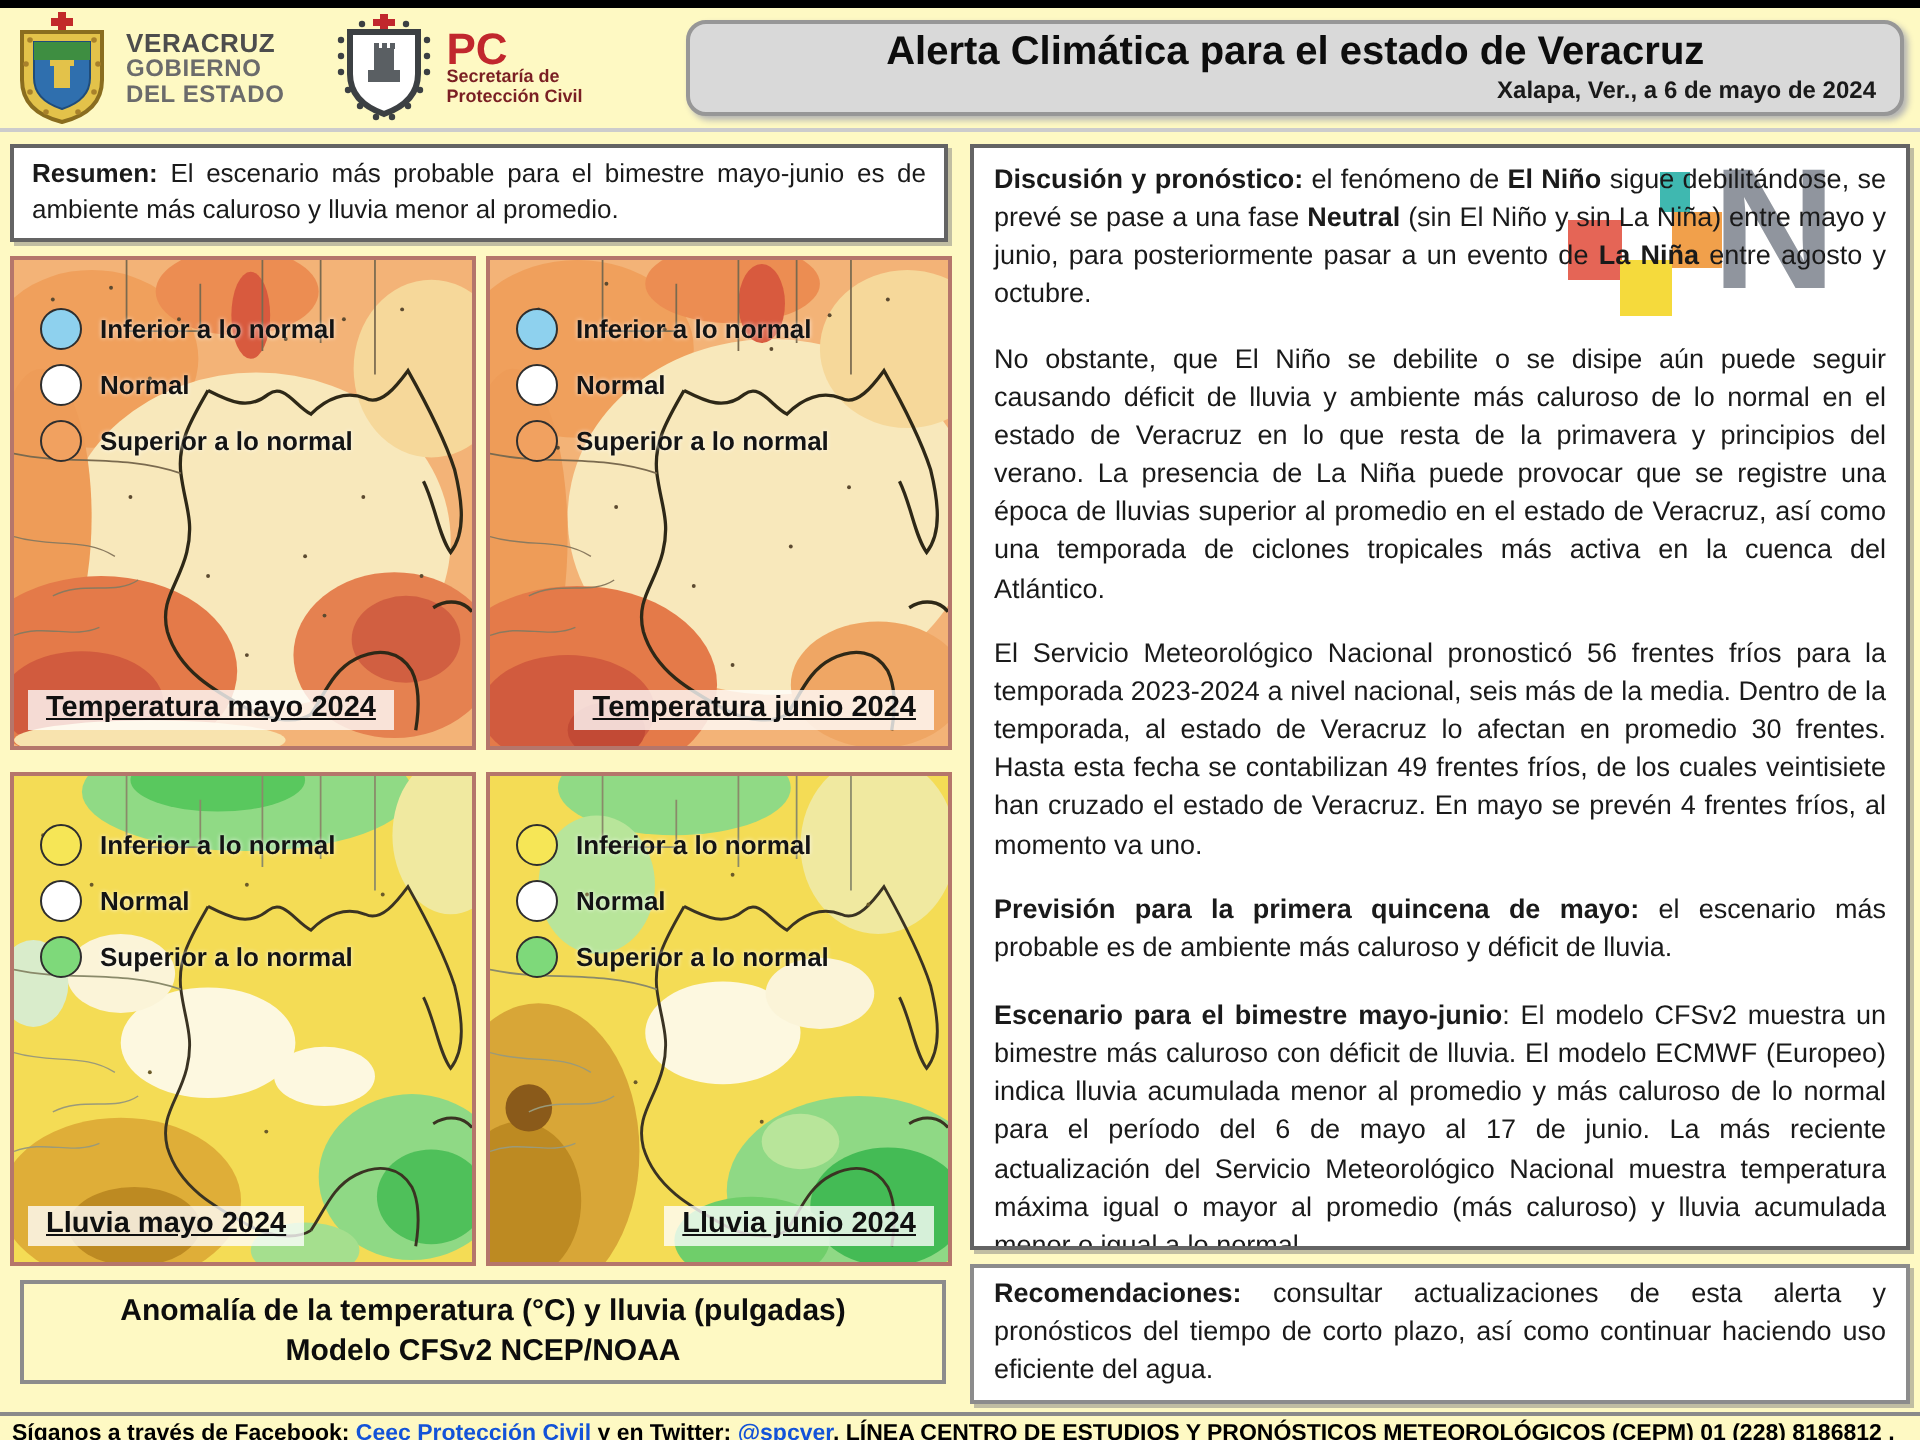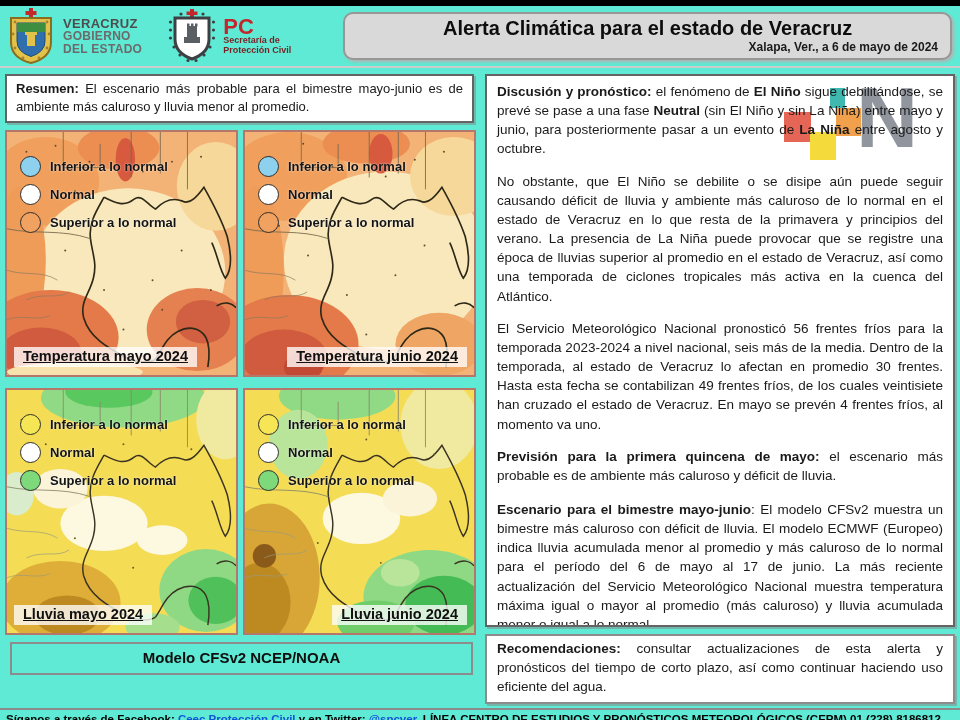--- a/index.html
+++ b/index.html
@@ -1,20 +1,20 @@
 <!DOCTYPE html>
 <html lang="es"><head>
 <meta charset="utf-8">
 <style>
   * { box-sizing: border-box; margin: 0; padding: 0; }
   html,body { background:#e9e9e9; }
   body { font-family: "Liberation Sans", sans-serif; }
   .page {
     position: relative; width: 960px; height: 720px; margin: 0 auto;
-    background: #5eead4; border-top: 6px solid #000000; overflow: hidden;
+    background: #fef9c3; border-top: 4px solid #000000; overflow: hidden;
     color: #1a1a1a;
   }
   
   header {
     display: flex; align-items: center; height: 62px;
     padding: 3px 8px 3px 6px; border-bottom: 2px solid #cccccc;
   }
   .logo-block { display: flex; align-items: center; gap: 7px; }
   .gov-text { color: #4d4d4d; line-height: 1.02; letter-spacing: .3px; }
   .gov-text .l1 { font-size: 13px; font-weight: bold; }
@@ -366,20 +366,21 @@
             <div class="legend-item">
               <span class="legend-swatch" style="background: rgb(126, 217, 122);"></span>
               <span class="legend-label">Superior a lo normal</span>
             </div>
           </div>
           <figcaption class="map-caption cap-right">Lluvia junio 2024</figcaption>
         </figure>
       </div>
 
       <div class="maps-footer">
+        <div>Anomalía de la temperatura (°C) y lluvia (pulgadas)</div>
         <div>Modelo CFSv2 NCEP/NOAA</div>
       </div>
     </section>
 
     <section class="right-col">
       <div class="box discusion">
         <div class="watermark">
           <span class="wm-sq" style="left:86px;top:0;width:15px;height:20px;background:#2fb3aa"></span>
           <span class="wm-sq" style="left:40px;top:24px;width:27px;height:30px;background:#e35948"></span>
           <span class="wm-sq" style="left:92px;top:20px;width:25px;height:28px;background:#f0993c"></span>

